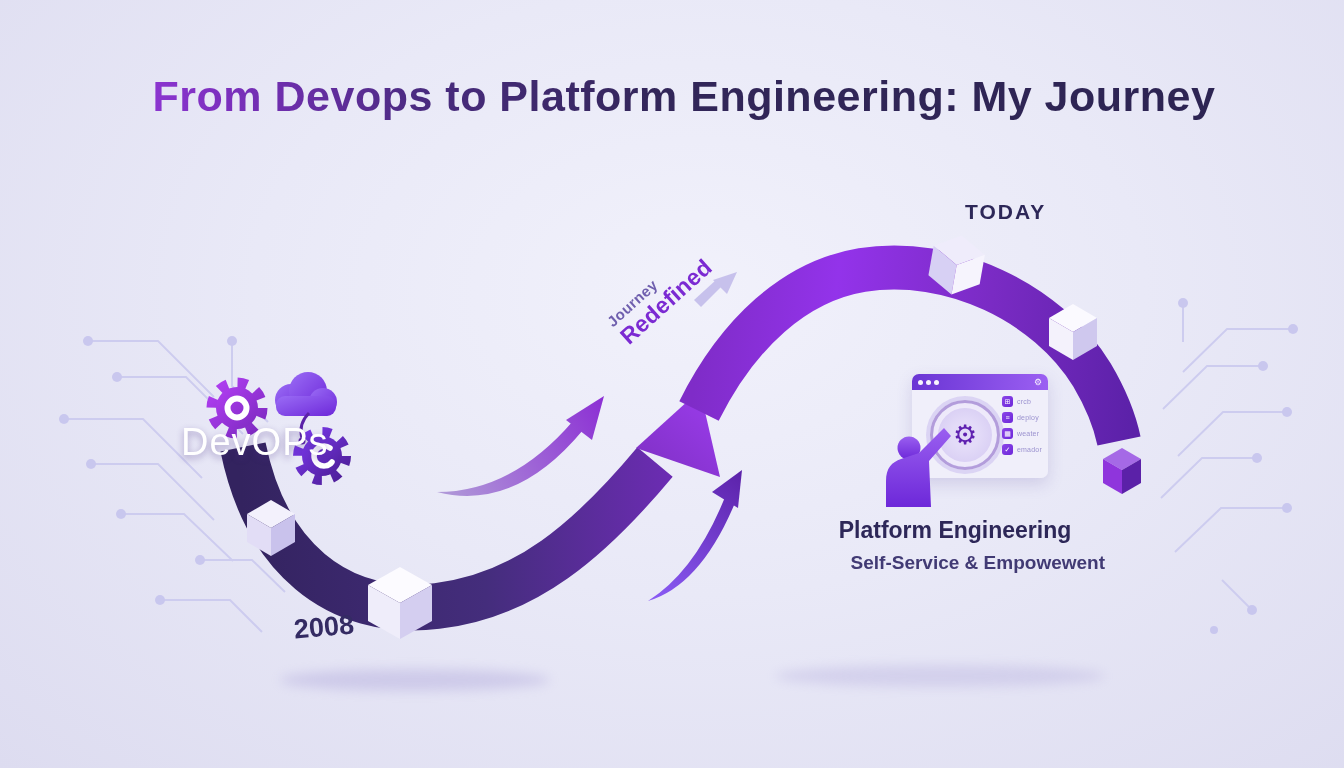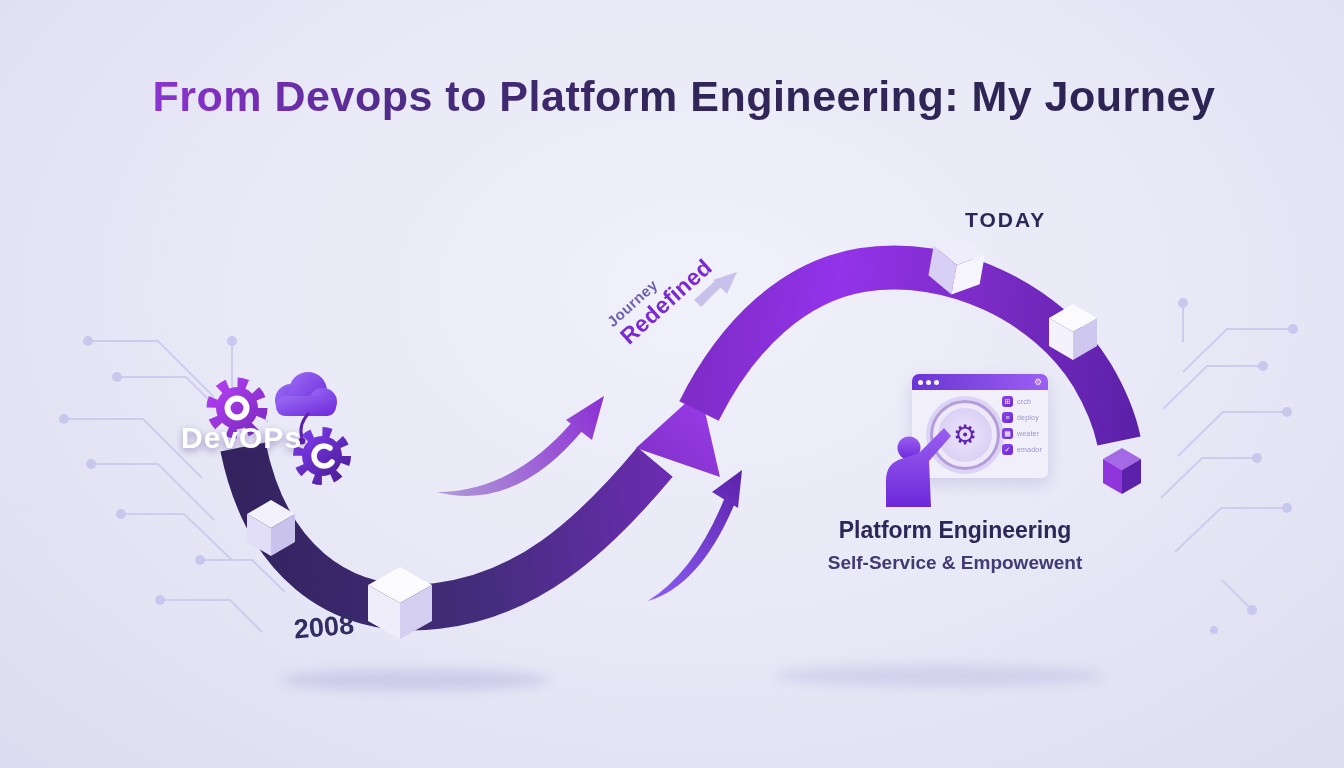--- a/index.html
+++ b/index.html
@@ -16,40 +16,40 @@
   .title{
     left:84px;top:72px;width:1200px;
     font-size:43px;font-weight:800;letter-spacing:.5px;white-space:nowrap;
     background:linear-gradient(90deg,#9a3ae0 0%,#7b2fbd 12%,#4a2b80 28%,#322659 48%,#2c2452 100%);
     -webkit-background-clip:text;background-clip:text;color:transparent;
     text-shadow:0 2px 3px rgba(120,110,180,0.0);
     text-align:center;
   }
 
   .devops-brand{
-    left:181px;top:421px;font-size:30px;font-weight:700;color:#ffffff;letter-spacing:1px;
+    left:181px;top:421px;font-size:38px;font-weight:400;color:#ffffff;letter-spacing:1px;
     text-shadow:0 3px 7px rgba(70,45,130,.45);
   }
   .devops-caption{
     left:357px;top:401px;font-size:20px;line-height:27px;font-weight:500;color:#3a3163;
   }
   .devops-caption .l2{padding-left:5px;}
 
   .journey-block{
     left:633px;top:306px;transform:rotate(-42deg);transform-origin:left bottom;
     text-align:left;white-space:nowrap;
   }
   .journey-small{font-size:15px;font-weight:600;color:#6f5fae;letter-spacing:.5px;}
   .journey-large{font-size:23px;font-weight:800;color:#7b2ad2;letter-spacing:.3px;}
 
-  .label-today{left:965px;top:208px;font-size:21px;font-weight:800;color:#2d2758;letter-spacing:2px;}
+  .label-today{left:965px;top:200px;font-size:21px;font-weight:800;color:#2d2758;letter-spacing:2px;}
   .label-2008{left:294px;top:612px;font-size:27px;font-weight:800;color:#342b63;transform:rotate(-5deg);}
 
   .platform-title{left:805px;top:517px;width:300px;text-align:center;font-size:23px;font-weight:800;color:#2d2758;}
-  .platform-subtitle{left:805px;top:552px;width:300px;text-align:center;font-size:19px;font-weight:600;color:#413a74;}
+  .platform-subtitle{left:805px;top:552px;width:300px;text-align:right;font-size:19px;font-weight:600;color:#413a74;}
 
   
   .window{
     left:912px;top:374px;width:136px;height:104px;z-index:2;
     background:rgba(240,239,250,.92);border-radius:7px;
     box-shadow:0 6px 16px rgba(90,70,160,.18);
   }
   .window-bar{
     height:16px;border-radius:7px 7px 0 0;display:flex;align-items:center;padding:0 6px;
     background:linear-gradient(90deg,#6a35d4,#9b5ff2);

